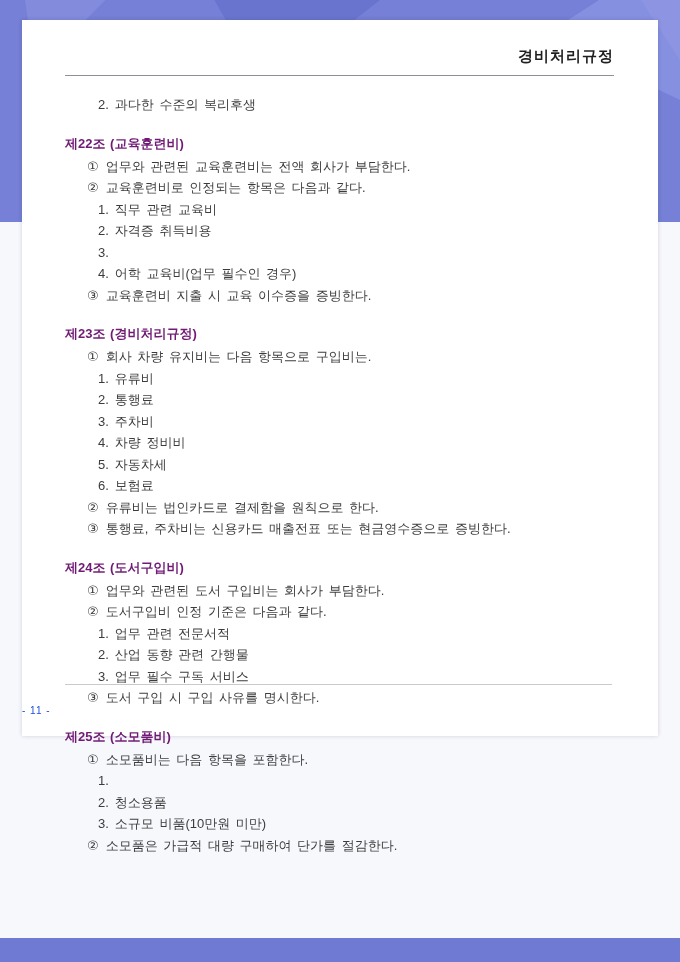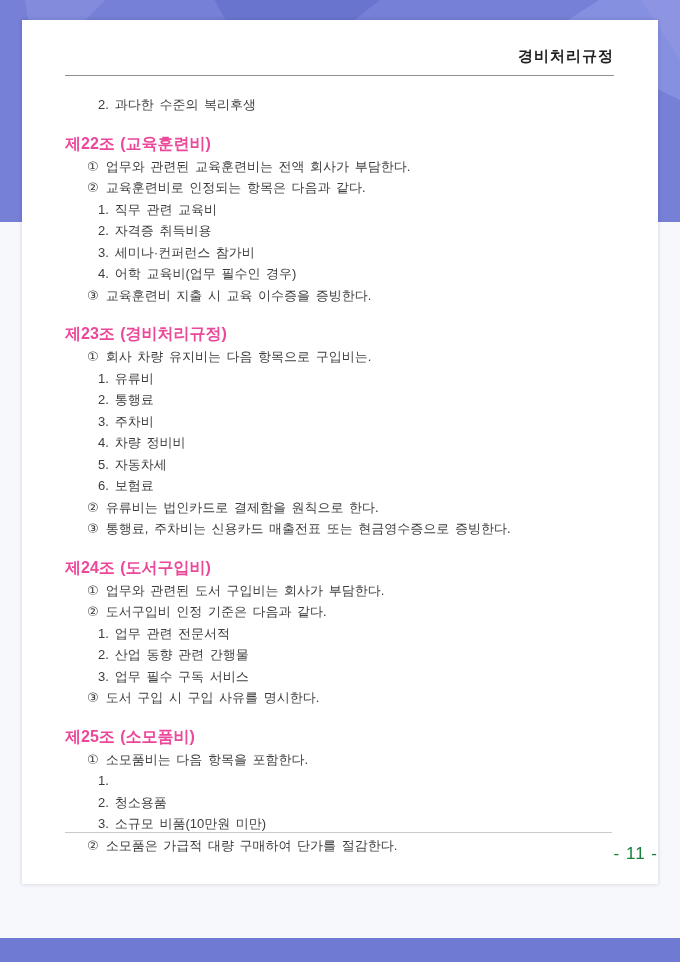--- a/index.html
+++ b/index.html
@@ -29,21 +29,21 @@
   .poly-corner{
     left:620px;width:60px;height:60px;background:#8d95e2;
     clip-path:polygon(35% 0,100% 0,100% 100%);
   }
   .deco-bottom{
     position:absolute;bottom:0;left:0;width:680px;height:24px;
     background:#6f7ad2;
   }
   
   .card{
-    position:absolute;left:22px;top:20px;width:636px;height:864px;
+    position:absolute;left:22px;top:20px;width:636px;height:716px;
     background:#ffffff;
     box-shadow:0 0 4px rgba(30,30,80,0.18);
   }
   .card-inner{padding:0 44px 0 43px;}
   .doc-header{padding-top:27px;text-align:right;}
   .doc-header .title{
     font-size:15px;font-weight:bold;color:#1e1e1e;letter-spacing:1px;
   }
   .header-rule{
     border:none;border-top:1px solid #8f8f97;margin:9px 0 0 0;
@@ -54,31 +54,31 @@
     margin:0;font-size:13px;color:#3c3c3c;line-height:21.5px;
     word-spacing:2px;display:flex;align-items:baseline;
   }
   .item .marker{flex:0 0 auto;}
   .item.clause{padding-left:22px;}
   .item.clause .marker{margin-right:7px;}
   .item.sub{padding-left:33px;}
   .item.sub .marker{margin-right:6px;}
   .section{margin-top:17px;}
   .section-title{
-    margin:0 0 1px 0;font-size:16px;font-weight:bold;
-    color:#ec4899;line-height:22px;word-spacing:1px;
+    margin:0 0 1px 0;font-size:13px;font-weight:bold;
+    color:#701a75;line-height:22px;word-spacing:1px;
   }
   
   .footer-rule{
     position:absolute;left:43px;right:46px;bottom:51px;
     border:none;border-top:1px solid #c9c9ce;margin:0;
   }
   .page-number{
-    position:absolute;left:0;bottom:20px;width:100%;text-align:right;
-    font-size:17px;color:#15803d;letter-spacing:1px;
+    position:absolute;left:0;bottom:20px;width:100%;text-align:left;
+    font-size:10px;color:#1d4ed8;letter-spacing:1px;
   }
 </style>
 </head>
 <body>
 
 <div class="deco-top">
   <div class="poly poly-light-left"></div>
   <div class="poly poly-dark"></div>
   <div class="poly poly-light-right"></div>
   <div class="poly poly-corner"></div>
@@ -112,21 +112,20 @@
             <p class="item sub">
               <span class="marker">1.</span>
               <span class="text">직무 관련 교육비</span>
             </p>
             <p class="item sub">
               <span class="marker">2.</span>
               <span class="text">자격증 취득비용</span>
             </p>
             <p class="item sub">
               <span class="marker">3.</span>
-              <span class="text">세미나·컨퍼런스 참가비</span>
             </p>
             <p class="item sub">
               <span class="marker">4.</span>
               <span class="text">어학 교육비(업무 필수인 경우)</span>
             </p>
             <p class="item clause">
               <span class="marker">③</span>
               <span class="text">교육훈련비 지출 시 교육 이수증을 증빙한다.</span>
             </p>
           </section>

